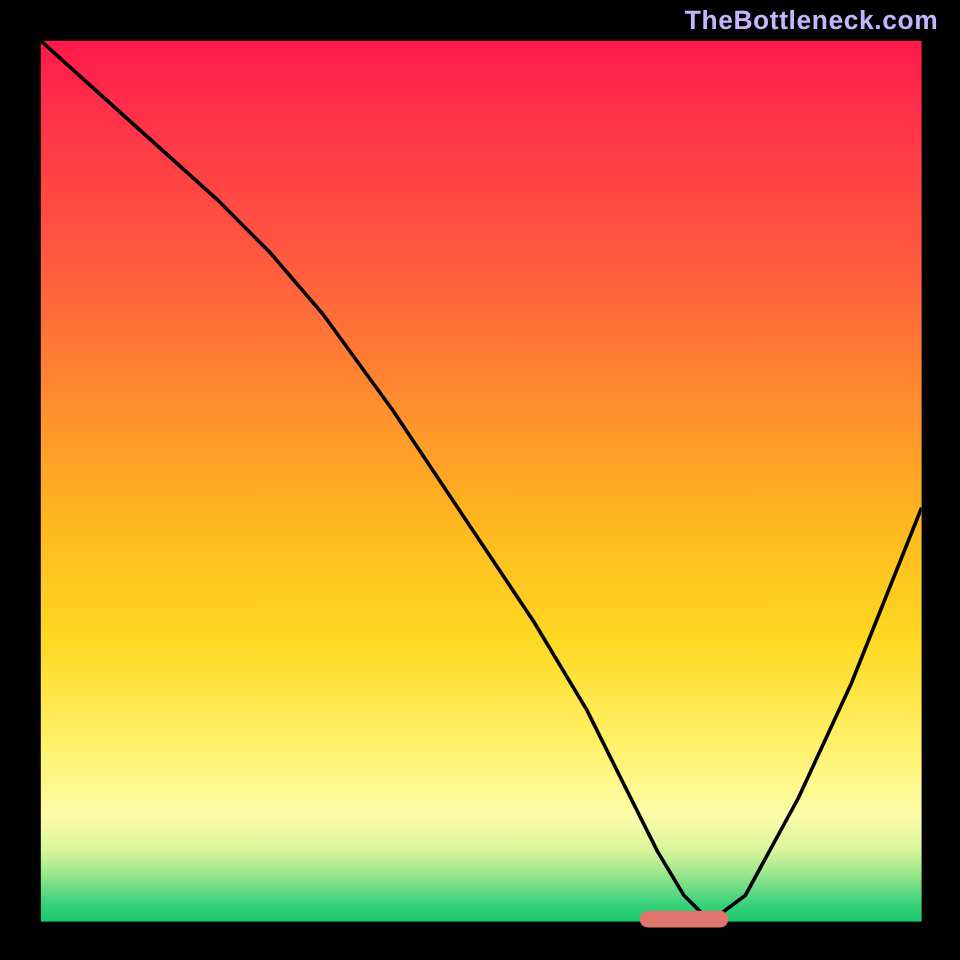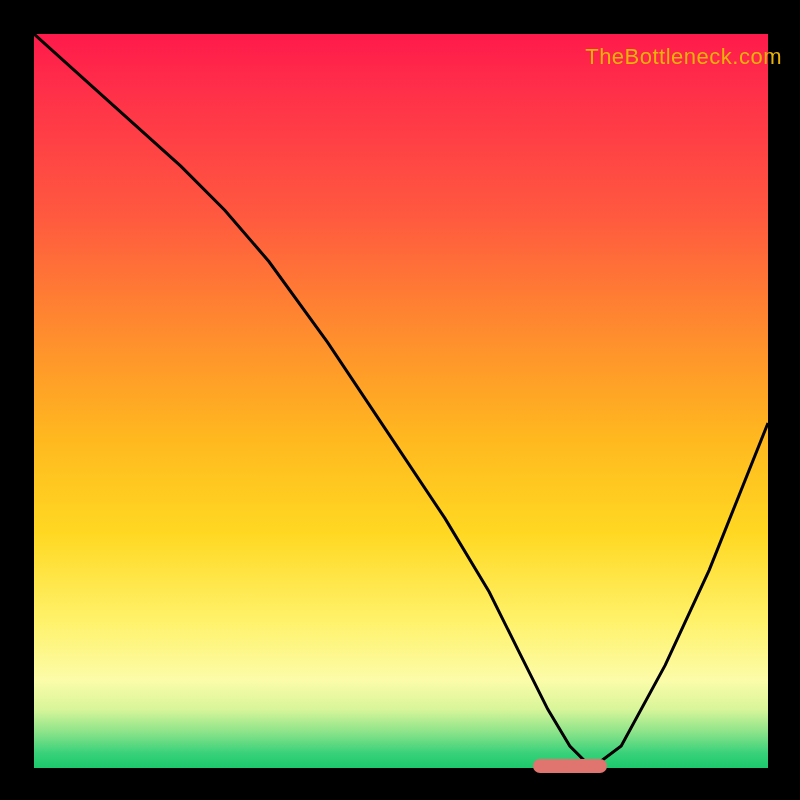--- a/index.html
+++ b/index.html
@@ -14,26 +14,25 @@
   .frame {
     position: relative;
     width: 800px;
     height: 800px;
     background: #000;
   }
   .watermark {
     position: absolute;
     top: 4px;
     right: 18px;
-    color: #eab308;
+    color: #c4b5fd;
     font-size: 22px;
-    font-weight: 400;
+    font-weight: 700;
     letter-spacing: 0.5px;
     z-index: 10;
-    margin-top: 40px;
   }
   .plot-area {
     position: absolute;
     left: 34px;
     top: 34px;
     width: 734px;
     height: 734px;
     
     background: linear-gradient(
       to bottom,

